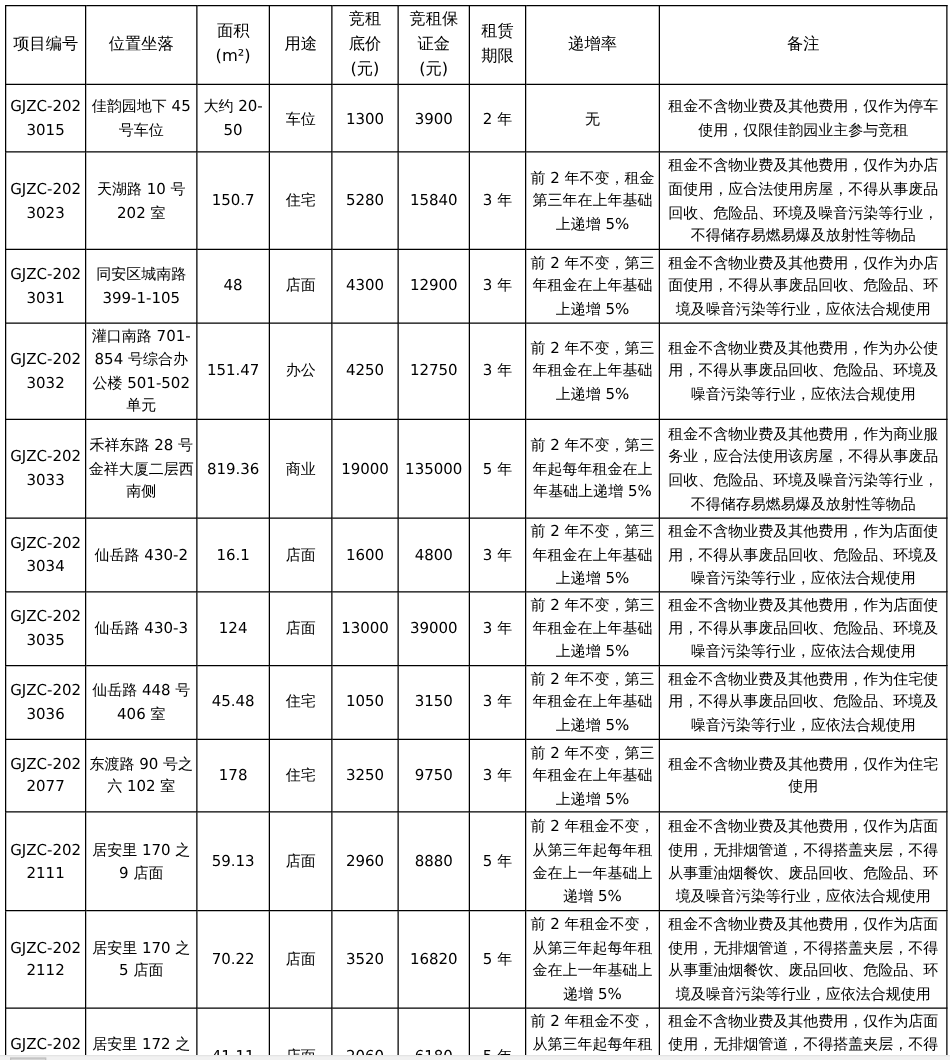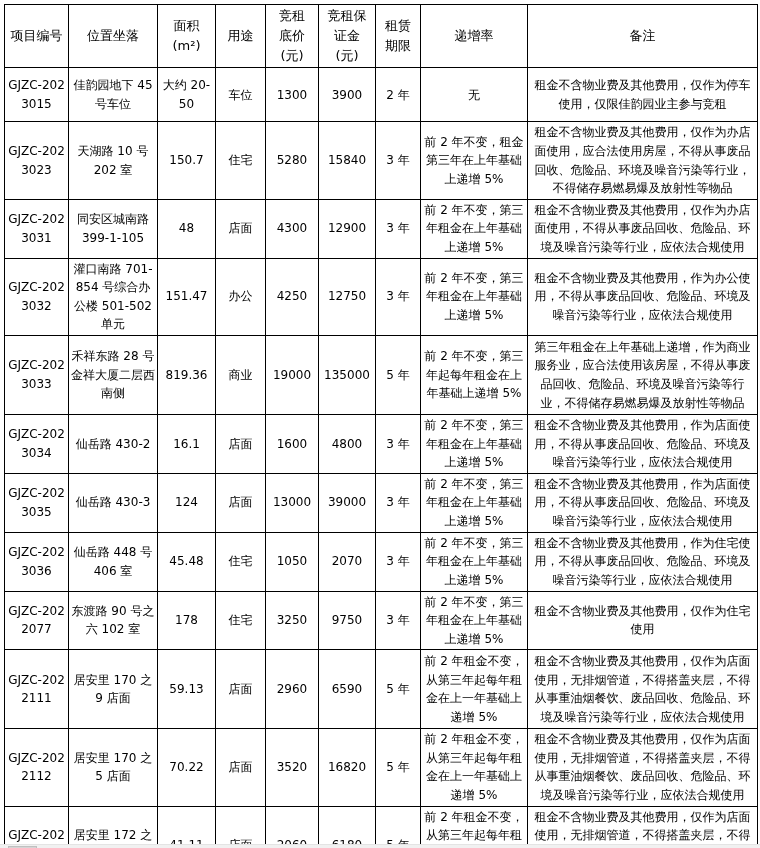--- a/index.html
+++ b/index.html
@@ -160,21 +160,21 @@
       <tr>
         <td>GJZC-202
 3033</td>
         <td>禾祥东路 28 号金祥大厦二层西南侧</td>
         <td>819.36</td>
         <td>商业</td>
         <td>19000</td>
         <td>135000</td>
         <td>5 年</td>
         <td>前 2 年不变，第三年起每年租金在上年基础上递增 5%</td>
-        <td>第三年租金在上年基础上递增，作为商业服务业，应合法使用该房屋，不得从事废品回收、危险品、环境及噪音污染等行业，不得储存易燃易爆及放射性等物品</td>
+        <td>租金不含物业费及其他费用，作为商业服务业，应合法使用该房屋，不得从事废品回收、危险品、环境及噪音污染等行业，不得储存易燃易爆及放射性等物品</td>
       </tr>
       <tr>
         <td>GJZC-202
 3034</td>
         <td>仙岳路 430-2</td>
         <td>16.1</td>
         <td>店面</td>
         <td>1600</td>
         <td>4800</td>
         <td>3 年</td>
@@ -193,21 +193,21 @@
         <td>前 2 年不变，第三年租金在上年基础上递增 5%</td>
         <td>租金不含物业费及其他费用，作为店面使用，不得从事废品回收、危险品、环境及噪音污染等行业，应依法合规使用</td>
       </tr>
       <tr>
         <td>GJZC-202
 3036</td>
         <td>仙岳路 448 号 406 室</td>
         <td>45.48</td>
         <td>住宅</td>
         <td>1050</td>
-        <td>2070</td>
+        <td>3150</td>
         <td>3 年</td>
         <td>前 2 年不变，第三年租金在上年基础上递增 5%</td>
         <td>租金不含物业费及其他费用，作为住宅使用，不得从事废品回收、危险品、环境及噪音污染等行业，应依法合规使用</td>
       </tr>
       <tr>
         <td>GJZC-202
 2077</td>
         <td>东渡路 90 号之六 102 室</td>
         <td>178</td>
         <td>住宅</td>
@@ -217,21 +217,21 @@
         <td>前 2 年不变，第三年租金在上年基础上递增 5%</td>
         <td>租金不含物业费及其他费用，仅作为住宅使用</td>
       </tr>
       <tr>
         <td>GJZC-202
 2111</td>
         <td>居安里 170 之 9 店面</td>
         <td>59.13</td>
         <td>店面</td>
         <td>2960</td>
-        <td>6590</td>
+        <td>8880</td>
         <td>5 年</td>
         <td>前 2 年租金不变，从第三年起每年租金在上一年基础上递增 5%</td>
         <td>租金不含物业费及其他费用，仅作为店面使用，无排烟管道，不得搭盖夹层，不得从事重油烟餐饮、废品回收、危险品、环境及噪音污染等行业，应依法合规使用</td>
       </tr>
       <tr>
         <td>GJZC-202
 2112</td>
         <td>居安里 170 之 5 店面</td>
         <td>70.22</td>
         <td>店面</td>

